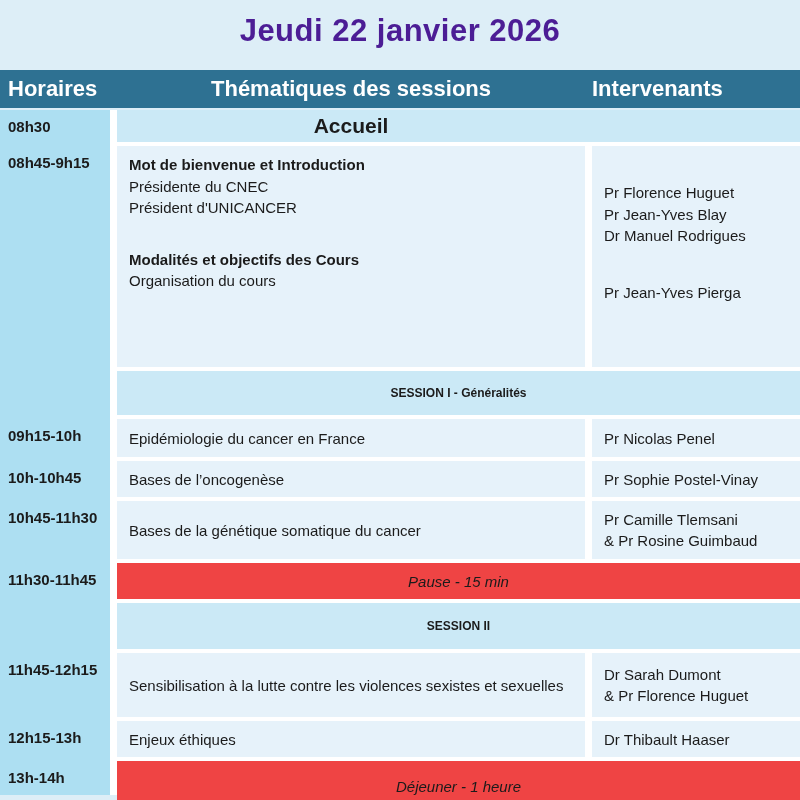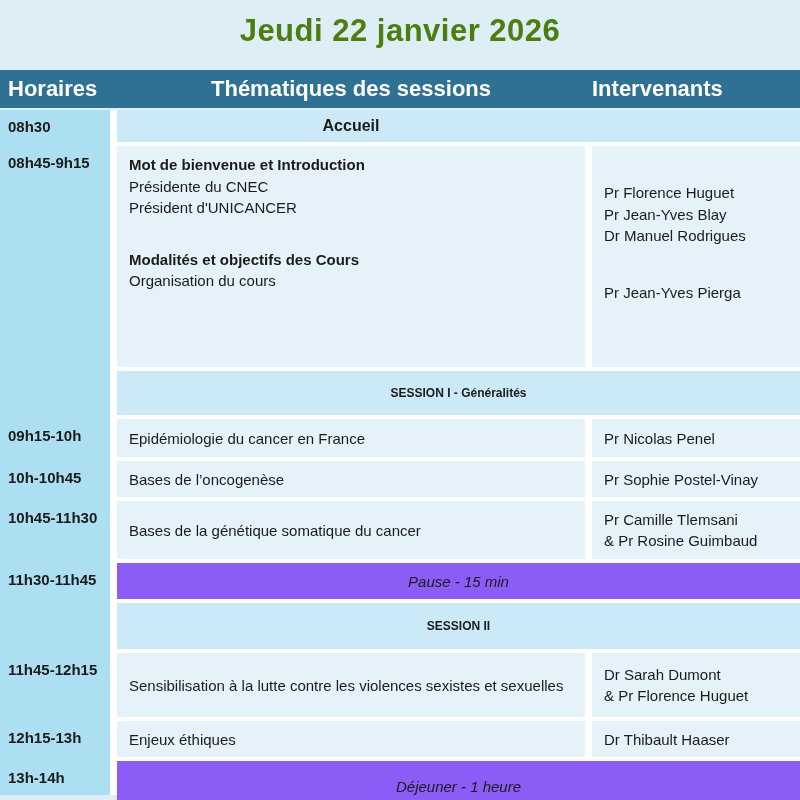--- a/index.html
+++ b/index.html
@@ -2,21 +2,21 @@
 <html lang="fr"><head>
 <meta charset="utf-8">
 <style>
   html,body{margin:0;padding:0;}
   body{width:800px;height:800px;overflow:hidden;background:#ddeef7;
        font-family:"Liberation Sans", sans-serif;color:#1b1b1b;}
   .page{width:800px;height:800px;position:relative;}
 
   
   .title{padding-top:13px;height:57px;text-align:center;font-size:31px;font-weight:bold;
-         color:#4d7c0f;letter-spacing:0.5px;}
+         color:#4c1d95;letter-spacing:0.5px;}
 
   
   .thead{height:38px;background:#2e7192;display:grid;
          grid-template-columns:117px 468px 7px 208px;align-items:center;
          color:#ffffff;font-weight:bold;font-size:22px;}
   .th-time{padding-left:8px;}
   .th-theme{text-align:center;}
   .th-speakers{grid-column:4;text-align:center;padding-right:104px;}
 
   
@@ -28,22 +28,22 @@
   .time{grid-column:1;align-self:start;padding:8px 2px 0 8px;font-weight:bold;line-height:17px;}
 
   .cell{background:#e6f2fa;}
   .theme{grid-column:2;display:flex;align-items:center;padding-left:12px;padding-right:10px;
          line-height:21px;}
   .speakers{grid-column:4;display:flex;flex-direction:column;justify-content:center;
             padding-left:12px;line-height:21px;}
 
   .band{grid-column:2 / 5;display:flex;align-items:center;}
   .cyan{background:#cbe9f6;}
-  .yellow{background:#8b5cf6;}
-  .band .half{width:468px;text-align:center;font-weight:bold;font-size:16px;}
+  .yellow{background:#ef4444;}
+  .band .half{width:468px;text-align:center;font-weight:bold;font-size:21px;}
   .band .full{width:100%;text-align:center;}
   .band .session{font-weight:bold;font-size:12px;}
   .band .break{font-style:italic;font-size:15px;}
 
   
   .h32{min-height:32px;} .h185{min-height:185px;} .h44{min-height:44px;}
   .h38{min-height:38px;} .h36{min-height:36px;} .h58{min-height:58px;}
   .h46{min-height:46px;} .h64{min-height:64px;} .h50{min-height:50px;}
 
   

